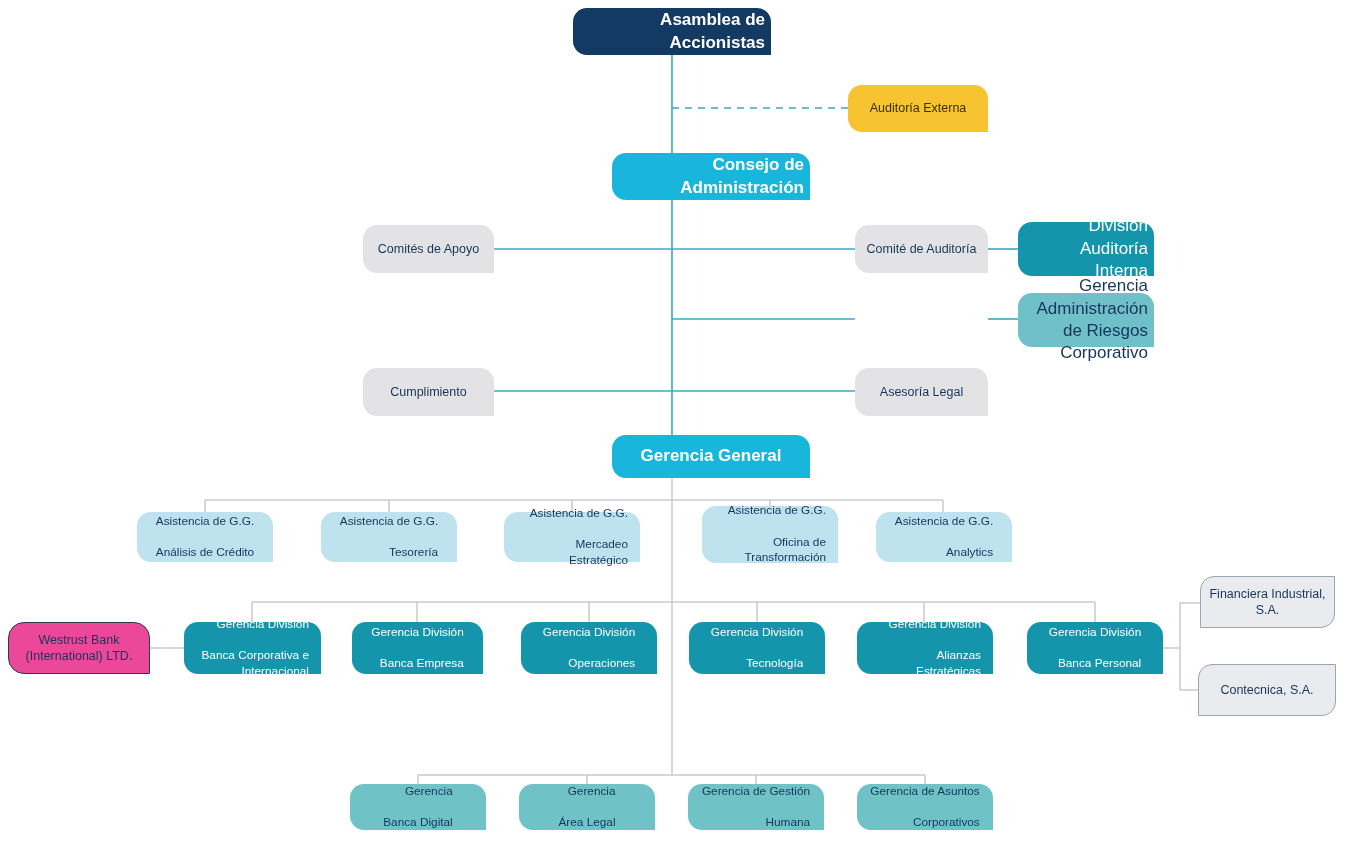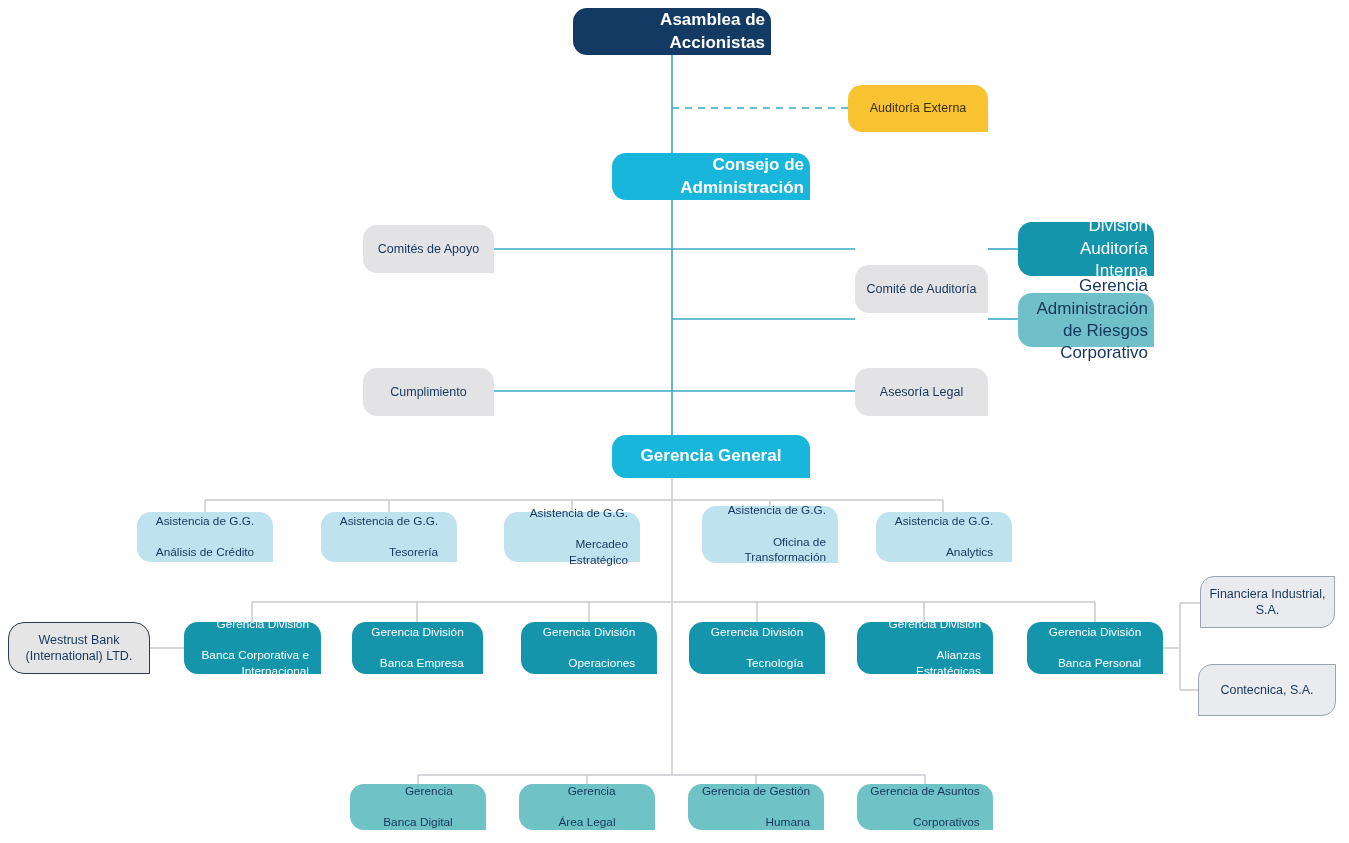--- a/index.html
+++ b/index.html
@@ -36,21 +36,21 @@
 
   
   .c-navy{background:#123a63;color:#ffffff;font-weight:bold;}
   .c-cyan{background:#17b6da;color:#ffffff;font-weight:bold;margin-left:39px;}
   .c-yellow{background:#f8c331;color:#3b2f0b;}
   .c-grey{background:#e3e3e5;color:#16365c;}
   .c-teal-d{background:#1595ac;color:#ffffff;}
   .c-teal-m{background:#6fc0c9;color:#16365c;}
   .c-teal-l{background:#6fc3c6;color:#16365c;}
   .c-blue-l{background:#bfe2ef;color:#16365c;}
-  .c-outline{background:#e5e5e5;color:#16365c;border:1.6px solid #2b3a52;}
+  .c-outline{background:#ec4899;color:#16365c;border:1.6px solid #2b3a52;}
   .c-outline-thin{background:#e9ebee;color:#16365c;border:1px solid #9aa4b2;}
 
   .fs-17{font-size:17px;}
   .fs-12{font-size:12.5px;}
   .fs-11{font-size:17px;}
   .fs-115{font-size:11.8px;}
 </style>
 </head>
 <body>
 
@@ -115,21 +115,21 @@
   </div>
 
   <div class="node sh-br c-cyan fs-17" style="left:573px;top:153px;width:198px;height:47px;">
     <span>Consejo de Administración</span>
   </div>
 
   <div class="node sh-br c-grey fs-12" style="left:363px;top:225px;width:131px;height:48px;">
     <span>Comités de Apoyo</span>
   </div>
 
-  <div class="node sh-br c-grey fs-12" style="left:855px;top:225px;width:133px;height:48px;margin-top:40px;">
+  <div class="node sh-br c-grey fs-12" style="left:855px;top:225px;width:133px;height:48px;">
     <span>Comité de Auditoría</span>
   </div>
 
   <div class="node sh-br c-teal-d fs-11" style="left:1018px;top:222px;width:136px;height:54px;">
     <span>Gerencia División Auditoría Interna Corporativa</span>
   </div>
 
 
   <div class="node sh-br c-teal-m fs-11" style="left:1018px;top:293px;width:136px;height:54px;">
     <span>Gerencia Administración de Riesgos Corporativo</span>

